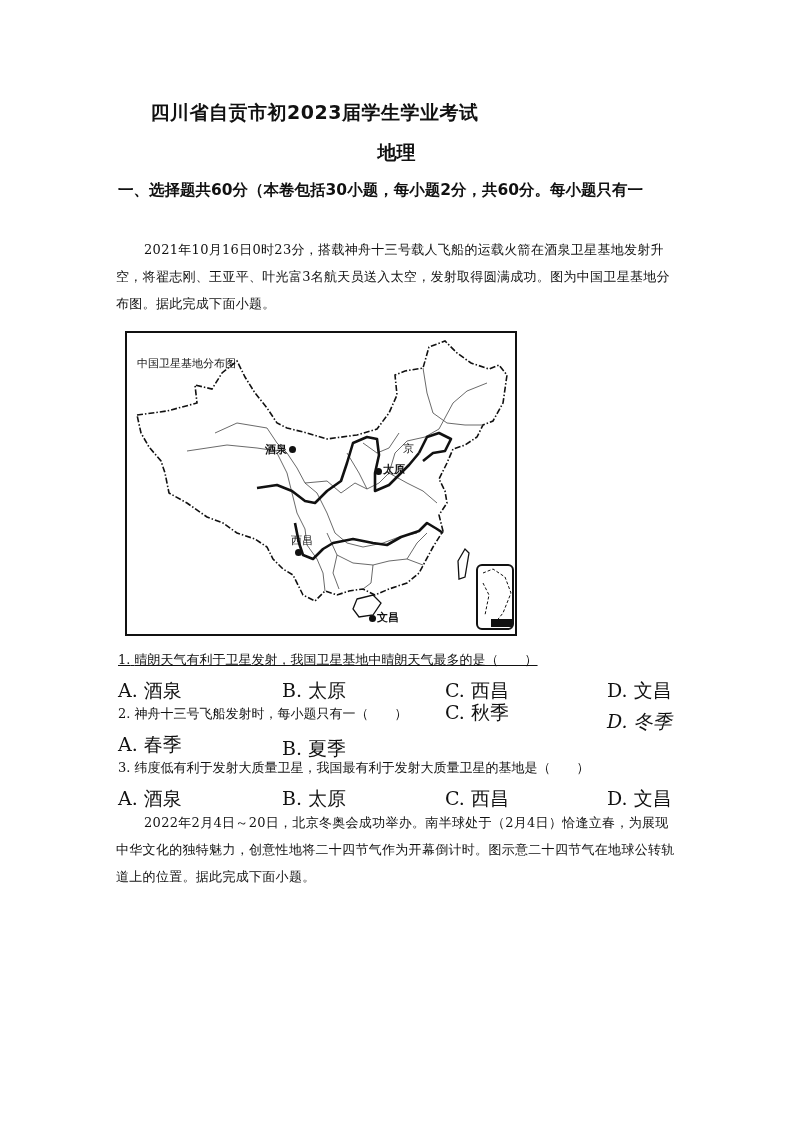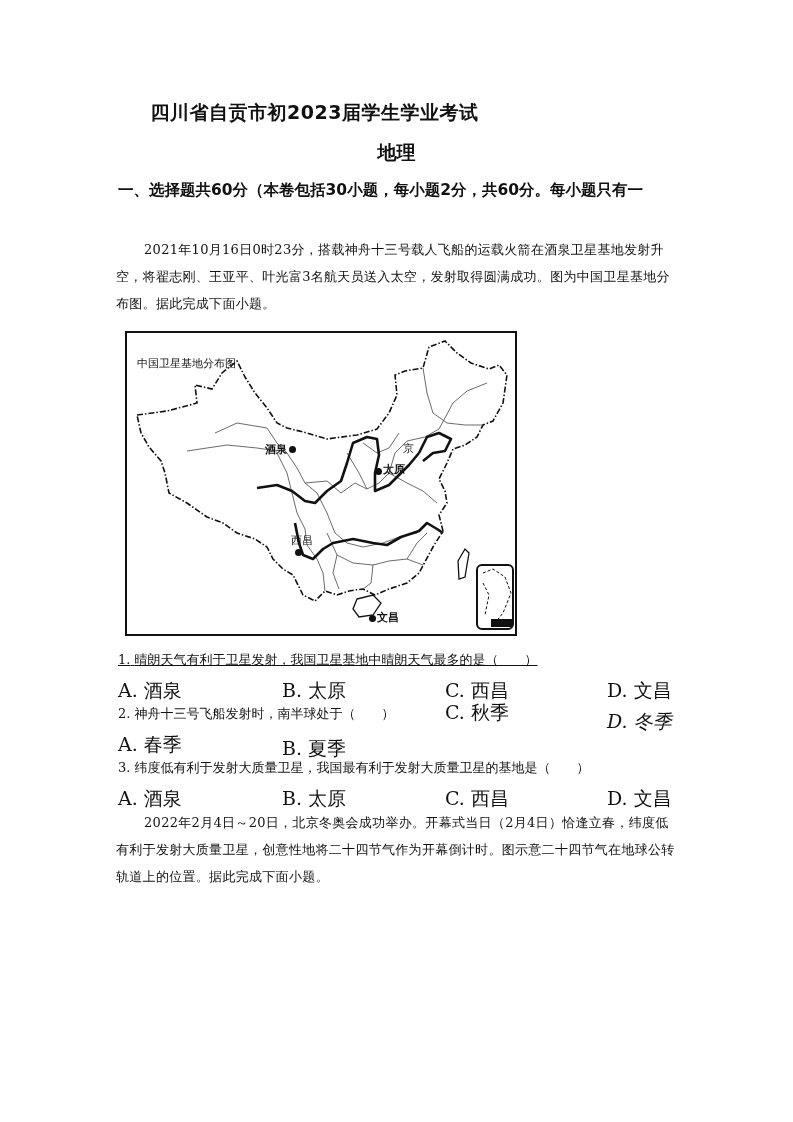--- a/index.html
+++ b/index.html
@@ -102,31 +102,31 @@
     <span>1.</span>
     <span>晴朗天气有利于卫星发射，我国卫星基地中晴朗天气最多的是（　　）</span>
   </div>
   <div class="abs opt" style="top:678px; left:118px;"><span>A.</span> <span>酒泉</span></div>
   <div class="abs opt" style="top:678px; left:282px;"><span>B.</span> <span>太原</span></div>
   <div class="abs opt" style="top:678px; left:445px;"><span>C.</span> <span>西昌</span></div>
   <div class="abs opt" style="top:678px; left:607px;"><span>D.</span> <span>文昌</span></div>
 
   <div class="abs q" style="top:705px;">
     <span>2.</span>
-    <span>神舟十三号飞船发射时，南半球处于（　　）</span>
+    <span>神舟十三号飞船发射时，每小题只有一（　　）</span>
   </div>
   <div class="abs opt" style="top:732px; left:118px;"><span>A.</span> <span>春季</span></div>
   <div class="abs opt" style="top:736px; left:282px;"><span>B.</span> <span>夏季</span></div>
   <div class="abs opt" style="top:700px; left:445px;"><span>C.</span> <span>秋季</span></div>
   <div class="abs opt" style="top:709px; left:607px;font-style:italic;"><span>D.</span> <span>冬季</span></div>
 
   <div class="abs q" style="top:759px;">
     <span>3.</span>
     <span>纬度低有利于发射大质量卫星，我国最有利于发射大质量卫星的基地是（　　）</span>
   </div>
   <div class="abs opt" style="top:786px; left:118px;"><span>A.</span> <span>酒泉</span></div>
   <div class="abs opt" style="top:786px; left:282px;"><span>B.</span> <span>太原</span></div>
   <div class="abs opt" style="top:786px; left:445px;"><span>C.</span> <span>西昌</span></div>
   <div class="abs opt" style="top:786px; left:607px;"><span>D.</span> <span>文昌</span></div>
 
-  <div class="abs para" style="top:809px;">2022年2月4日～20日，北京冬奥会成功举办。开幕式当日（2月4日）恰逢立春，纬度低有利于发射大质量卫星，创意性地将二十四节气作为开幕倒计时。图示意二十四节气在地球公转轨道上的位置。据此完成下面小题。</div>
+  <div class="abs para" style="top:809px;">2022年2月4日～20日，北京冬奥会成功举办。南半球处于（2月4日）恰逢立春，为展现中华文化的独特魅力，创意性地将二十四节气作为开幕倒计时。图示意二十四节气在地球公转轨道上的位置。据此完成下面小题。</div>
 
 </div>
 
 </body></html>

